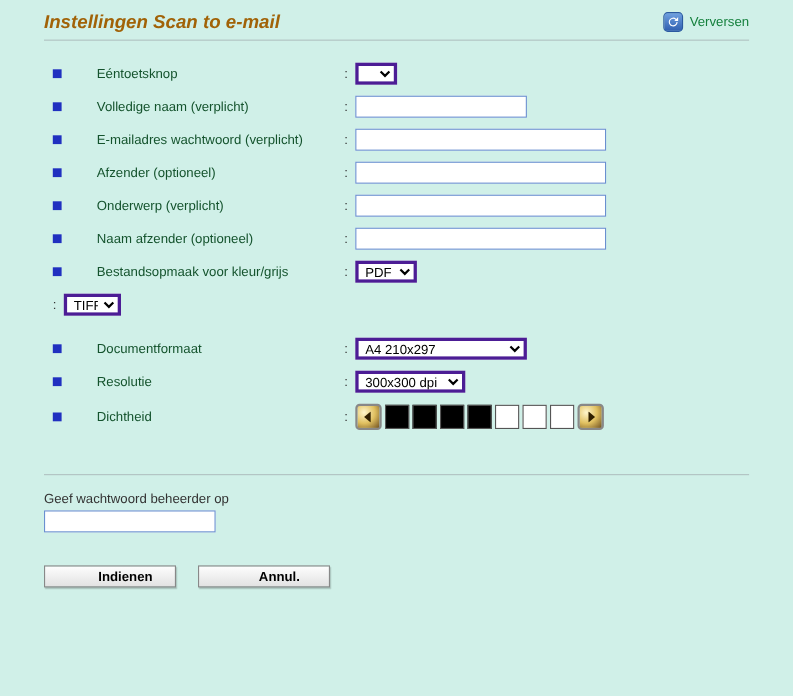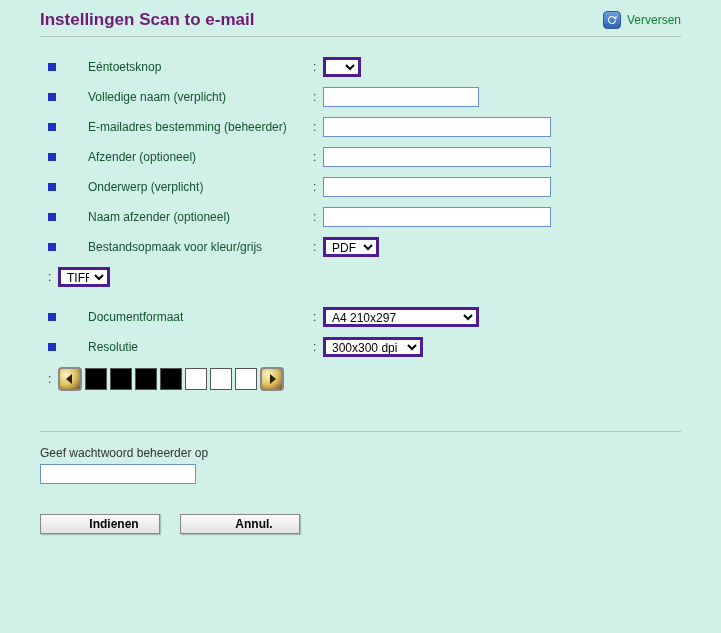--- a/index.html
+++ b/index.html
@@ -16,21 +16,22 @@
     display: flex;
     justify-content: space-between;
     align-items: center;
     border-bottom: 1px solid #b0c0c0;
     padding-bottom: 6px;
     margin-bottom: 20px;
   }
   .title {
     font-size: 17px;
     font-weight: bold;
-    color: #701a75;
+    font-style: italic;
+    color: #a16207;
   }
   .refresh {
     display: flex;
     align-items: center;
     gap: 6px;
     cursor: pointer;
   }
   .refresh-icon {
     width: 18px;
     height: 18px;
@@ -190,21 +191,21 @@
     </div>
     <span class="colon">:</span>
     <div class="field">
       <input type="text" class="input-sm" value="" style="">
     </div>
   </div>
 
   <div class="row">
     <div class="row-label">
       <span class="bullet"></span>
-      <span class="label-text">E-mailadres bestemming (beheerder)</span>
+      <span class="label-text">E-mailadres wachtwoord (verplicht)</span>
     </div>
     <span class="colon">:</span>
     <div class="field">
       <input type="text" class="input-md" value="" style="">
     </div>
   </div>
 
   <div class="row">
     <div class="row-label">
       <span class="bullet"></span>
@@ -280,20 +281,24 @@
     </div>
     <span class="colon">:</span>
     <div class="field">
       <select class="sel-res">
         <option>300x300 dpi</option>
       </select>
     </div>
   </div>
 
   <div class="density-row">
+    <div class="row-label">
+      <span class="bullet"></span>
+      <span class="label-text">Dichtheid</span>
+    </div>
     <span class="colon">:</span>
     <div class="density-boxes">
       <div class="dbtn">
         <svg viewBox="0 0 10 10">
             <path d="M7 0 L7 10 L1 5 Z"></path>
           </svg>
       </div>
       <div class="dcell dark"></div>
       <div class="dcell dark"></div>
       <div class="dcell dark"></div>

